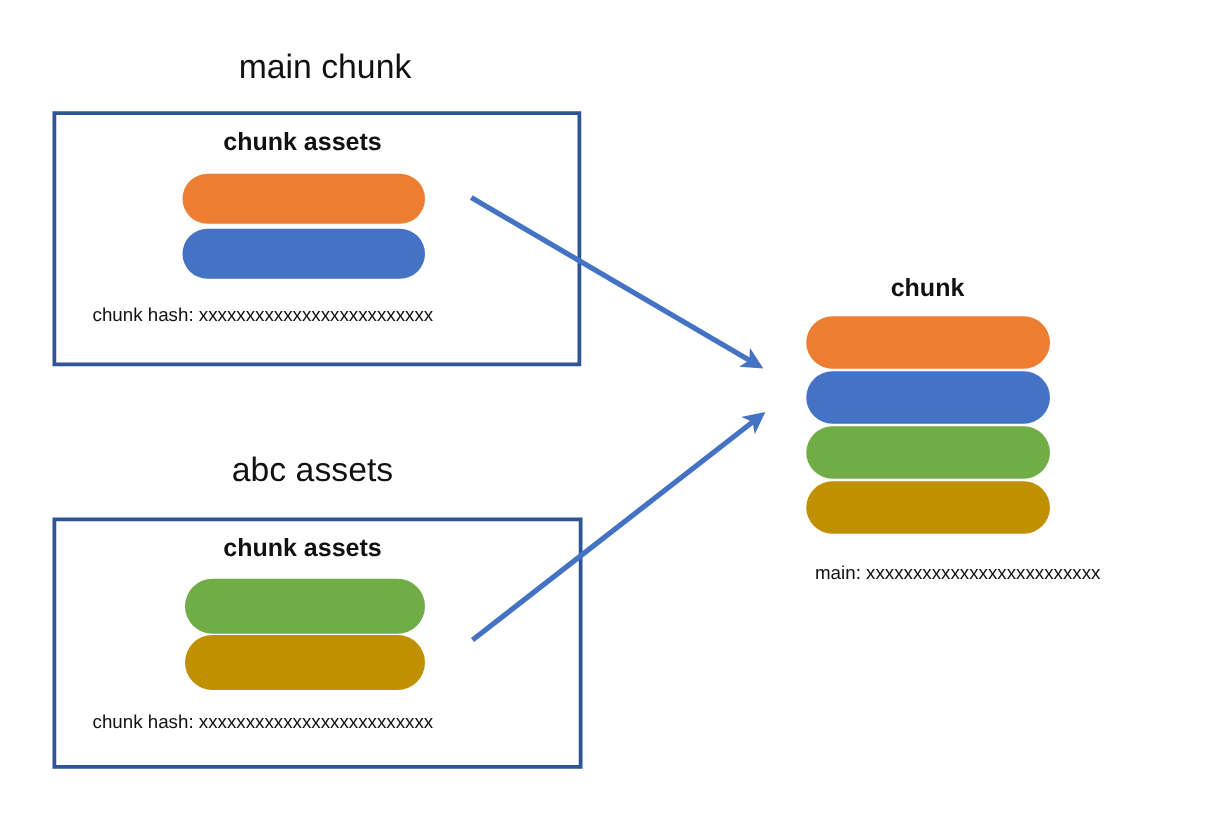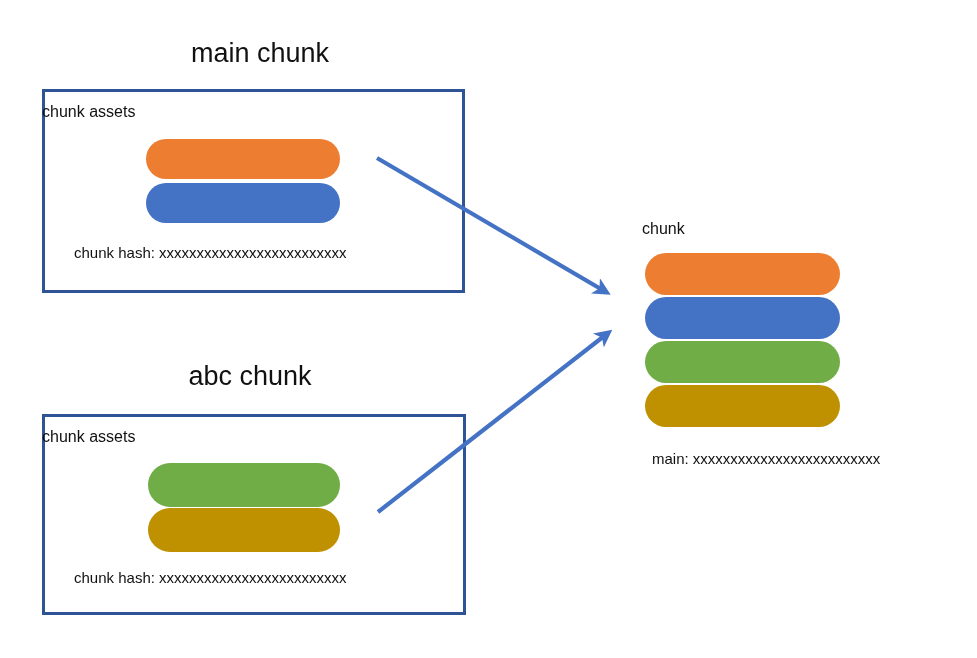--- a/index.html
+++ b/index.html
@@ -30,26 +30,26 @@
     position: absolute;
     font-size: 27px;
     line-height: 1;
     color: #111111;
     white-space: nowrap;
     text-align: center;
     font-weight: 400;
   }
   .inner-label {
     position: absolute;
-    font-size: 16px;
+    font-size: 20px;
     line-height: 1;
     color: #111111;
     white-space: nowrap;
-    text-align: left;
-    font-weight: 400;
+    text-align: center;
+    font-weight: 700;
   }
   .hash-line {
     position: absolute;
     font-size: 15px;
     line-height: 1;
     color: #111111;
     white-space: nowrap;
     font-weight: 400;
     letter-spacing: 0px;
   }
@@ -92,21 +92,21 @@
 
     <div class="pill" style="left:146px; top:139px; width:194px; height:40px; background:#ED7D31;"></div>
 
     <div class="pill" style="left:146px; top:183px; width:194px; height:40px; background:#4472C4;"></div>
 
     <div class="hash-line" style="left:74px; top:245px;">chunk hash: xxxxxxxxxxxxxxxxxxxxxxxxx</div>
   </div>
 
   <div>
 
-    <div class="chunk-title" style="left:40px; top:363px; width:420px;">abc chunk</div>
+    <div class="chunk-title" style="left:40px; top:363px; width:420px;">abc assets</div>
 
     <div class="chunk-box" style="left:42px; top:414px; width:424px; height:201px;"></div>
 
     <div class="inner-label" style="left:42px; top:429px; width:400px;">chunk assets</div>
 
     <div class="pill" style="left:148px; top:463px; width:192px; height:44px; background:#70AD47;"></div>
 
     <div class="pill" style="left:148px; top:508px; width:192px; height:44px; background:#BF9000;"></div>
 
     <div class="hash-line" style="left:74px; top:570px;">chunk hash: xxxxxxxxxxxxxxxxxxxxxxxxx</div>

